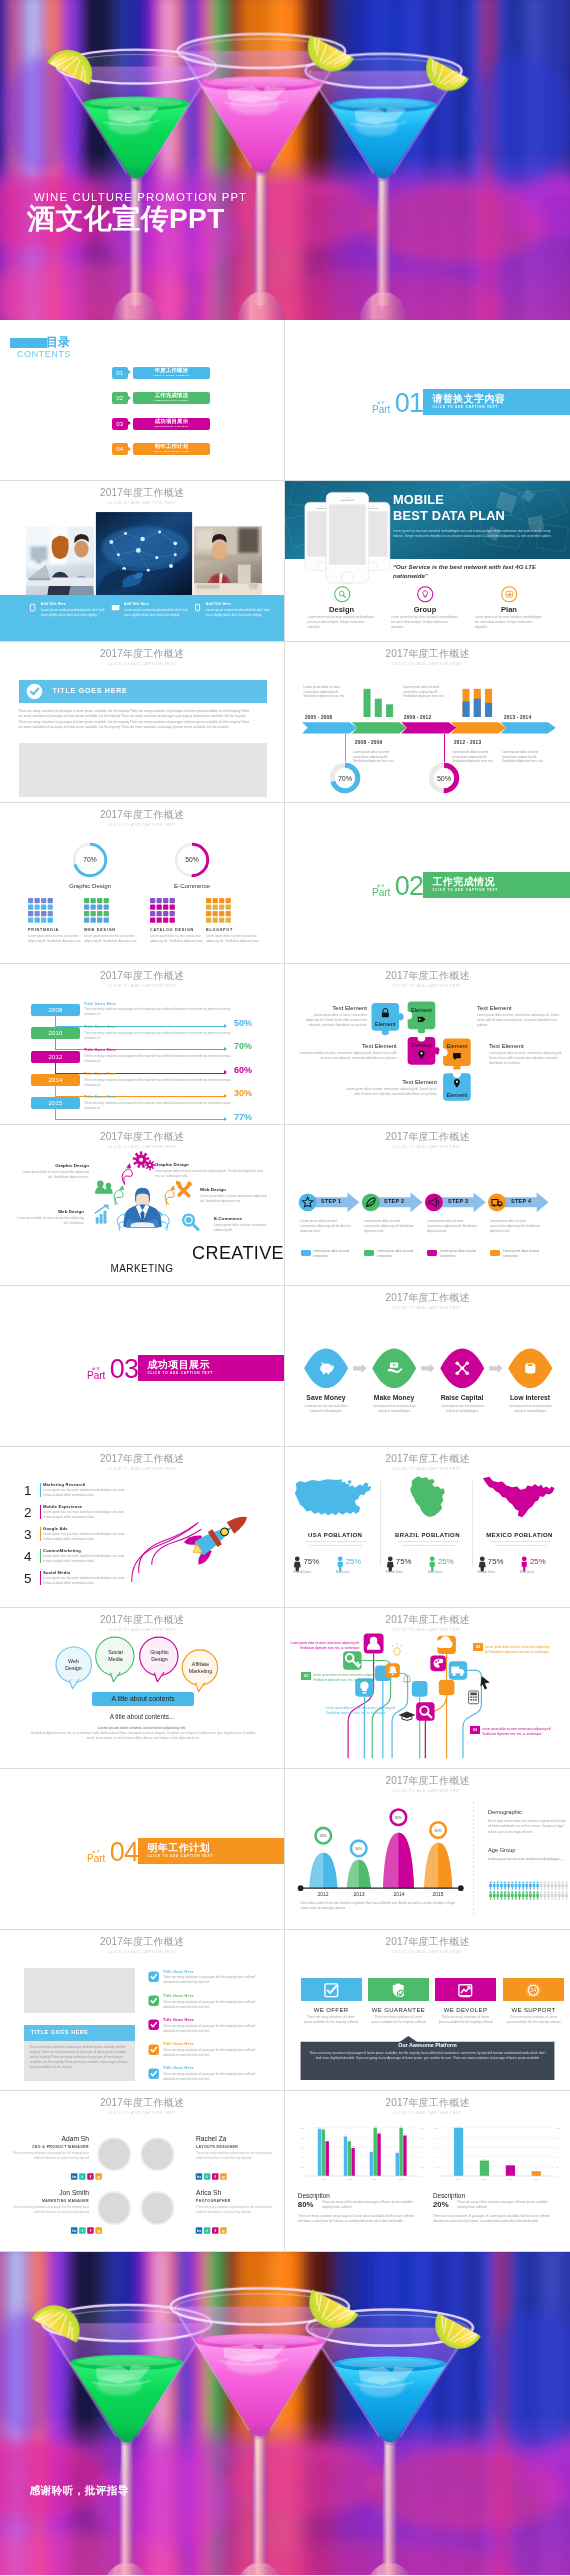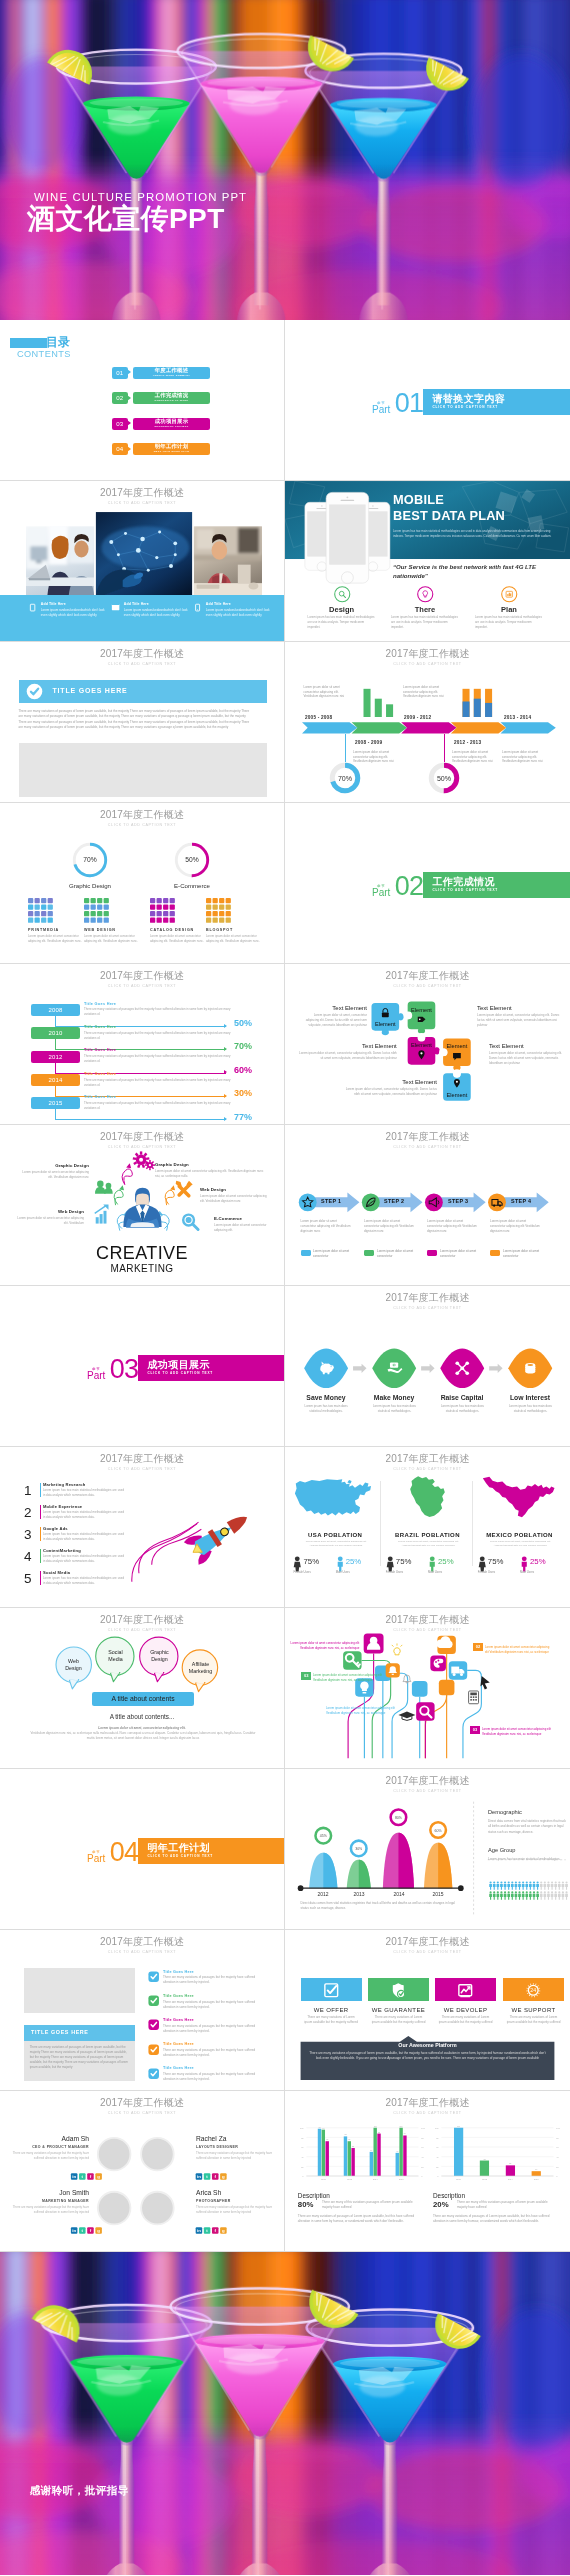--- a/index.html
+++ b/index.html
@@ -498,21 +498,21 @@
   <div style="position:absolute;left:7px;top:30px;width:68px;font-size:2.9px;color:#a3a3a3;line-height:1.65;">Lorem ipsum has two main statistical methodologies are use in data analysis. Tempor medicorem imperdiet.</div>
  </div>
         <div style="position:absolute;left:99px;top:104px;width:82px;">
   <svg width="18.5" height="18.5" viewBox="-13 -13 26 26" style="position:absolute;left:32px;top:0;">
    <circle cx="0" cy="0" r="10.6" fill="none" stroke="#cc0099" stroke-width="1.5"></circle>
    <g transform="translate(0,0) scale(0.82)">
               <path d="M0-6a4 4 0 0 1 2.4 7.2V3.2h-4.8V1.2A4 4 0 0 1 0-6z" fill="none" stroke="#cc0099" stroke-width="1.3"></path>
               <rect x="-1.8" y="4" width="3.6" height="1.4" fill="#cc0099"></rect>
             </g>
   </svg>
-  <div style="position:absolute;left:0;top:20px;width:82px;text-align:center;font-size:7.5px;color:#2a2a2a;font-weight:bold;">There</div>
+  <div style="position:absolute;left:0;top:20px;width:82px;text-align:center;font-size:7.5px;color:#2a2a2a;font-weight:bold;">Group</div>
   <div style="position:absolute;left:7px;top:30px;width:68px;font-size:2.9px;color:#a3a3a3;line-height:1.65;">Lorem ipsum has two main statistical methodologies are use in data analysis. Tempor medicorem imperdiet.</div>
  </div>
         <div style="position:absolute;left:183px;top:104px;width:82px;">
   <svg width="18.5" height="18.5" viewBox="-13 -13 26 26" style="position:absolute;left:32px;top:0;">
    <circle cx="0" cy="0" r="10.6" fill="none" stroke="#f7941e" stroke-width="1.5"></circle>
    <g transform="translate(0,0) scale(0.82)">
               <rect x="-5.4" y="-5" width="10.8" height="10" rx="1" fill="none" stroke="#f7941e" stroke-width="1.3"></rect>
               <rect x="-3.2" y="-0.4" width="1.8" height="3.6" fill="#f7941e"></rect>
               <rect x="-0.8" y="-2.6" width="1.8" height="5.8" fill="#f7941e"></rect>
               <rect x="1.6" y="-1.4" width="1.8" height="4.6" fill="#f7941e"></rect>
@@ -898,21 +898,21 @@
   <div style="font-size:3px;color:#a4a4a4;line-height:1.65;margin-top:2.1px;">Lorem ipsum dolor sit amet consectetur adipiscing elit. Vestibulum</div>
  </div>
         <div style="position:absolute;left:200px;top:62px;width:72px;text-align:left;">
   <div style="font-size:4.4px;font-weight:bold;color:#222;white-space:nowrap;letter-spacing:0.1px;">Web Design</div>
   <div style="font-size:3px;color:#a4a4a4;line-height:1.65;margin-top:2.1px;">Lorem ipsum dolor sit amet consectetur adipiscing elit. Vestibulum dignissim nunc</div>
  </div>
         <div style="position:absolute;left:214px;top:91px;width:61px;text-align:left;">
   <div style="font-size:4.4px;font-weight:bold;color:#222;white-space:nowrap;letter-spacing:0.1px;">E-Commerce</div>
   <div style="font-size:3px;color:#a4a4a4;line-height:1.65;margin-top:2.1px;">Lorem ipsum dolor sit amet consectetur adipiscing elit.</div>
  </div>
- <div style="position:absolute;left:0;right:0;top:118px;text-align:center;font-size:18px;color:#141414;letter-spacing:0.4px;">CREATIVE</div>
+ <div style="position:absolute;left:0;right:0;top:118px;text-align:right;font-size:18px;color:#141414;letter-spacing:0.4px;">CREATIVE</div>
  <div style="position:absolute;left:0;right:0;top:138px;text-align:center;font-size:10px;color:#141414;letter-spacing:0.4px;">MARKETING</div>
 </div>
 <div class="slide">
         <div class="hd">
           <div class="h1">2017年度工作概述</div>
           <div class="h2">CLICK TO ADD CAPTION TEXT</div>
         </div>
  <svg width="285" height="161" viewBox="0 0 402 227" style="position:absolute;left:0;top:0;">
           <path d="M24 102 h64 v-7 l17 14 -17 14 v-7 h-64z" fill="#8dbdea"></path>
           <path d="M113 102 h64 v-7 l17 14 -17 14 v-7 h-64z" fill="#8dbdea"></path>

